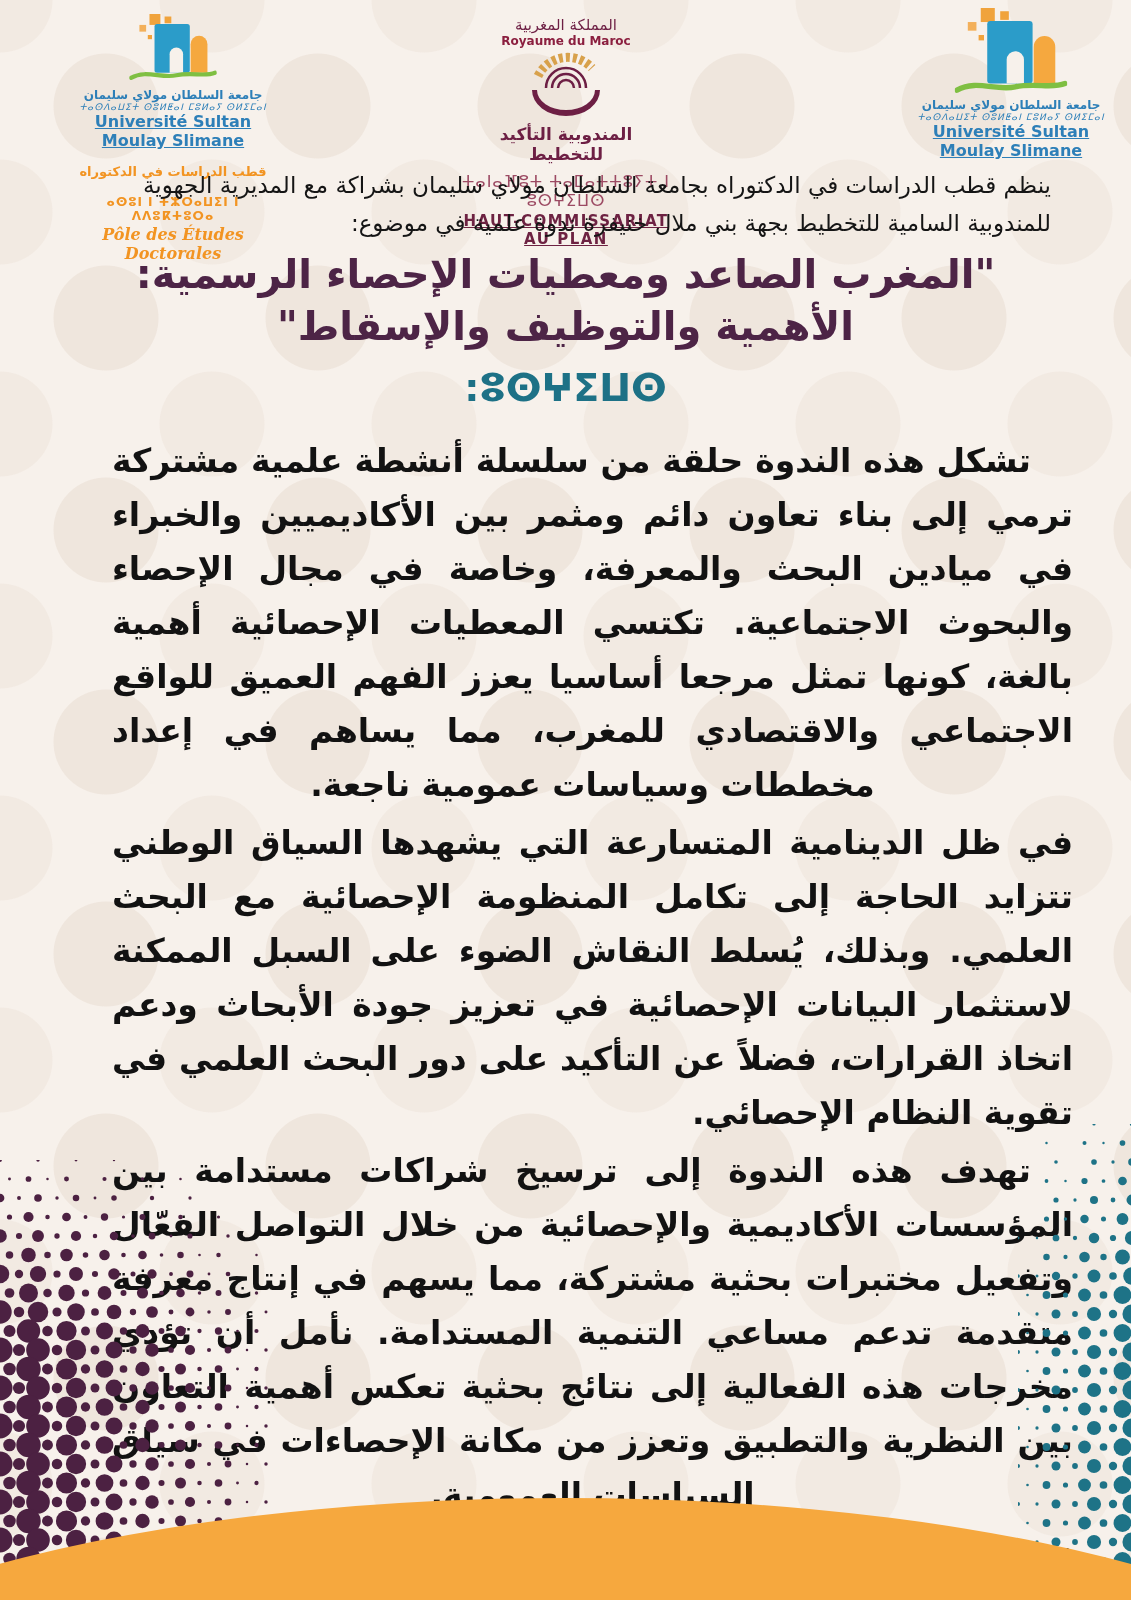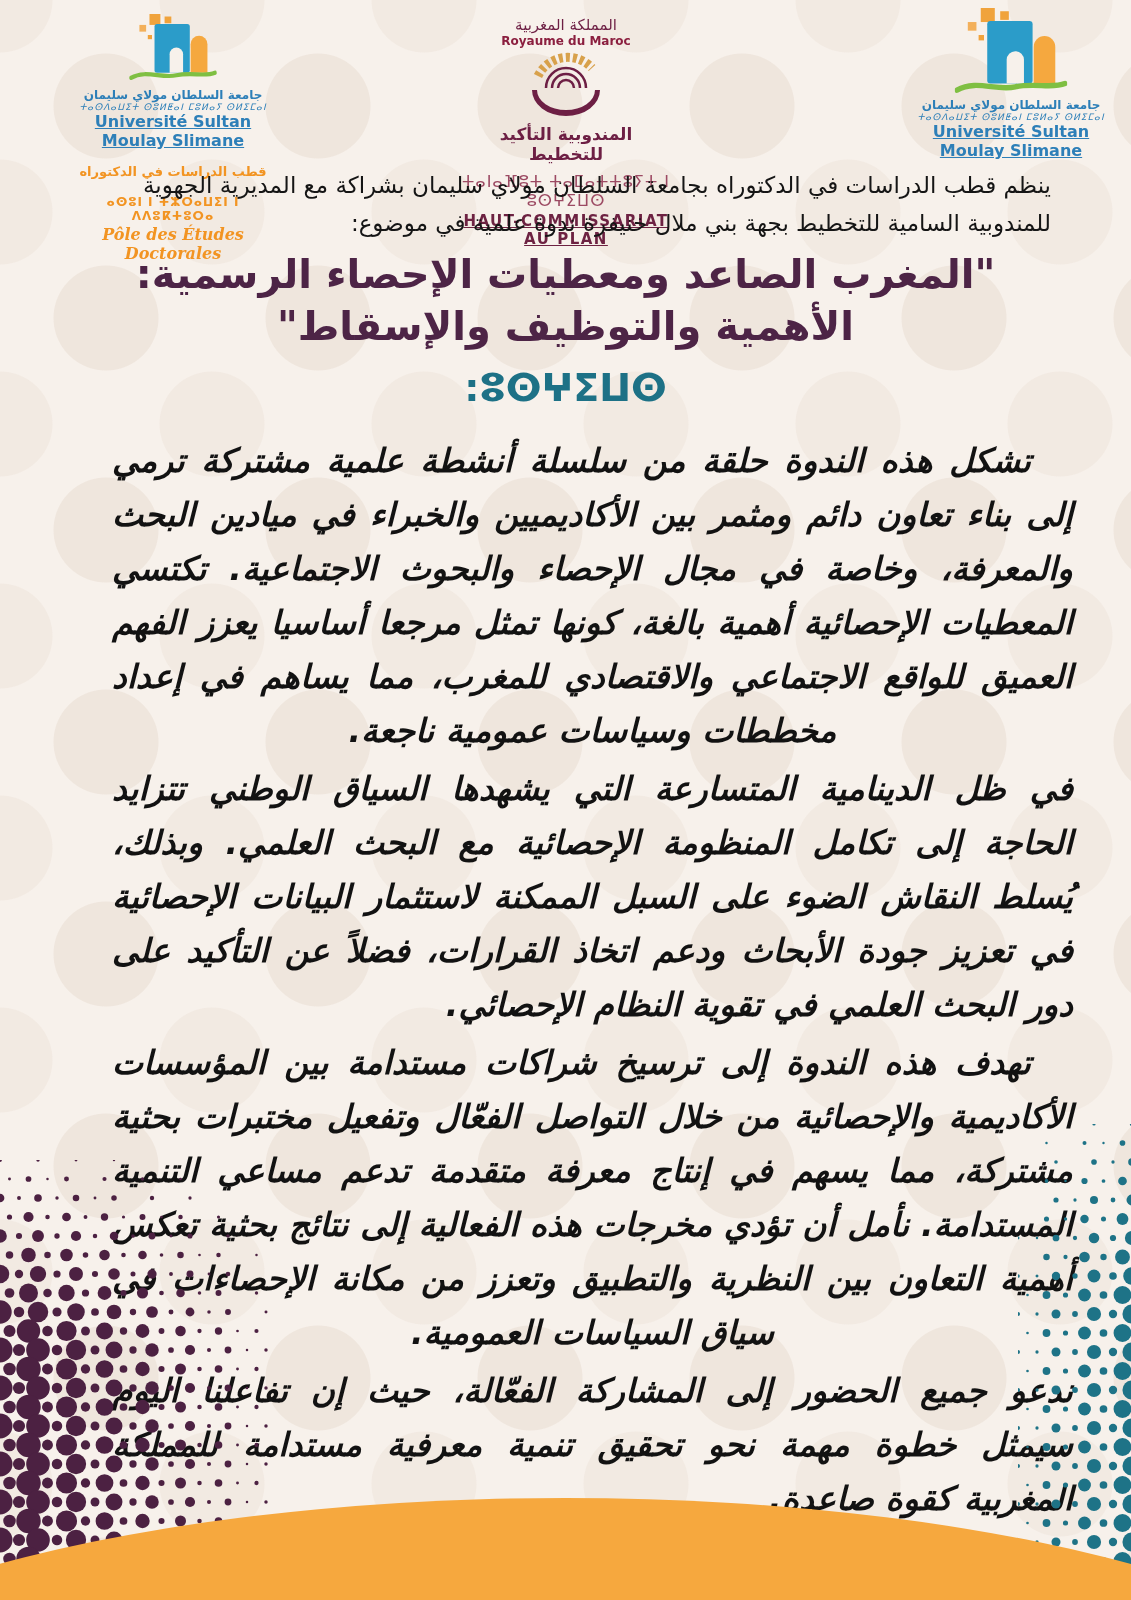--- a/index.html
+++ b/index.html
@@ -67,21 +67,21 @@
   .taqdim{
     position:absolute; top:366px; left:0; right:0;
     direction:rtl; text-align:center;
     color:#1d7186; font-size:38px; font-weight:bold;
   }
   .body-text{
     position:absolute; top:434px; left:112px; right:58px;
     direction:rtl; text-align:justify;
     font-size:33px; font-weight:bold; color:#121212; line-height:54px;
   }
-  .body-text p{ margin:0 0 4px 0;font-style:italic; }
+  .body-text p{ margin:0 0 4px 0; }
   .indent{ text-indent:42px; }
   .last-center{ text-align-last:center; }
 
   
   .halftone{ position:absolute; pointer-events:none; }
   #dots-left { left:0;      top:1160px; }
   #dots-right{ left:1018px; top:1124px; }
   .bottom-ellipse{
     position:absolute; left:-285px; top:1498px; width:1700px; height:520px;
     background:#f6a83e; border-radius:50%;

